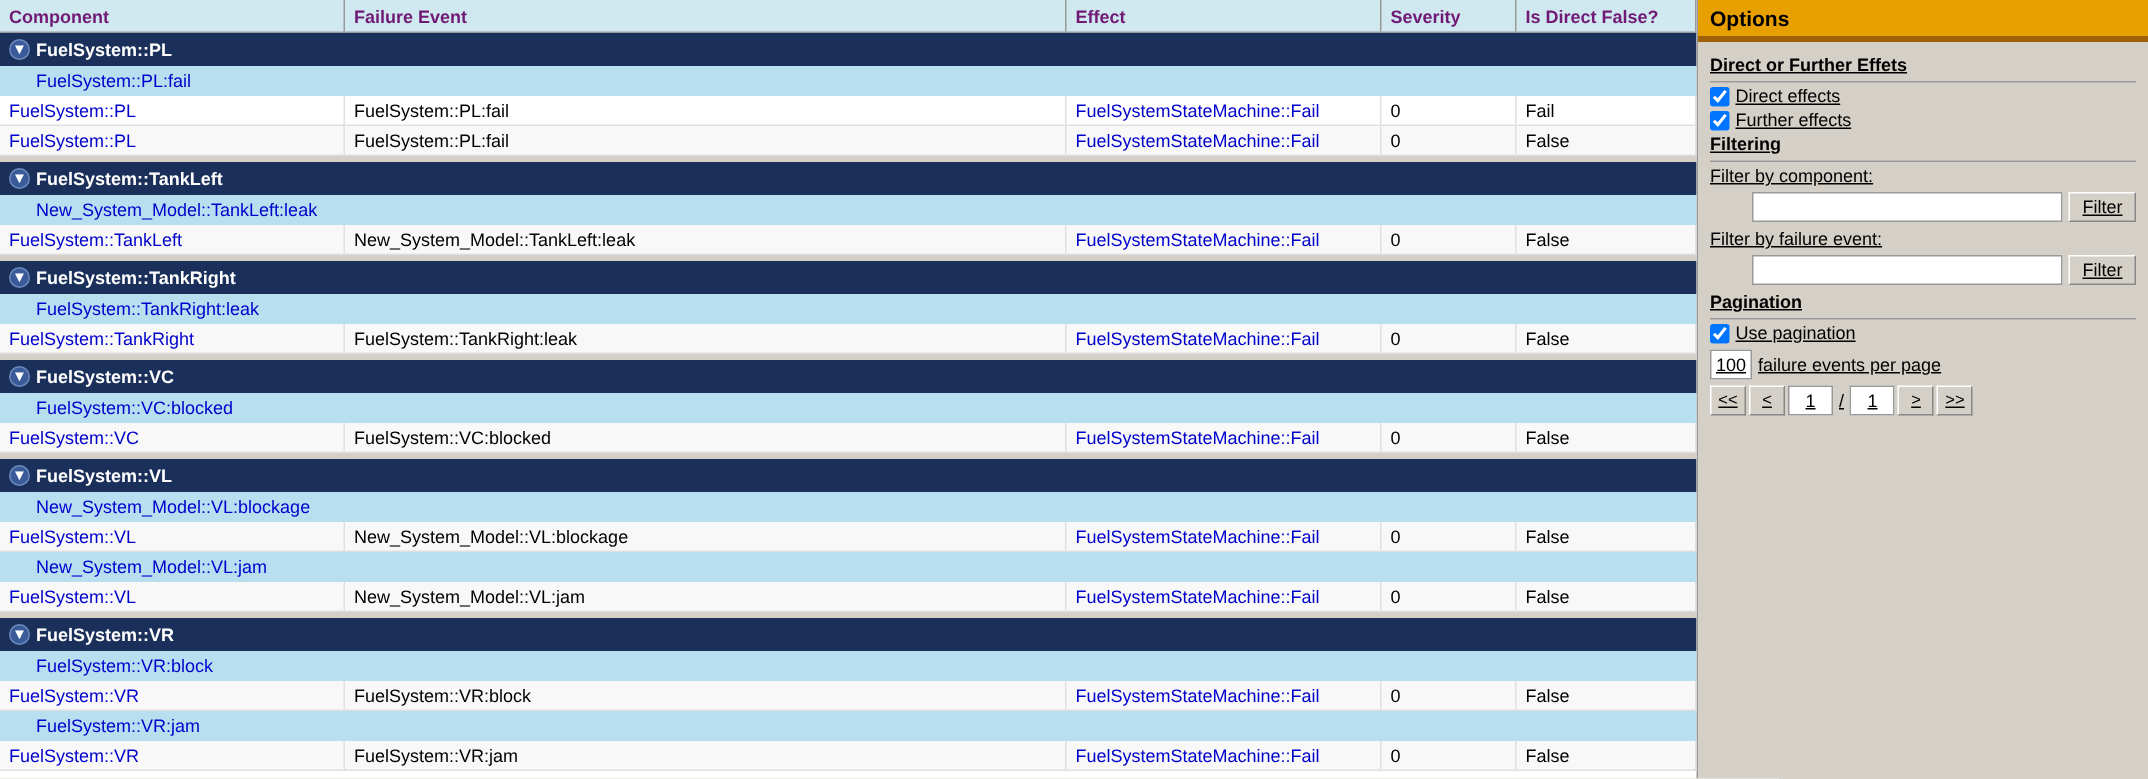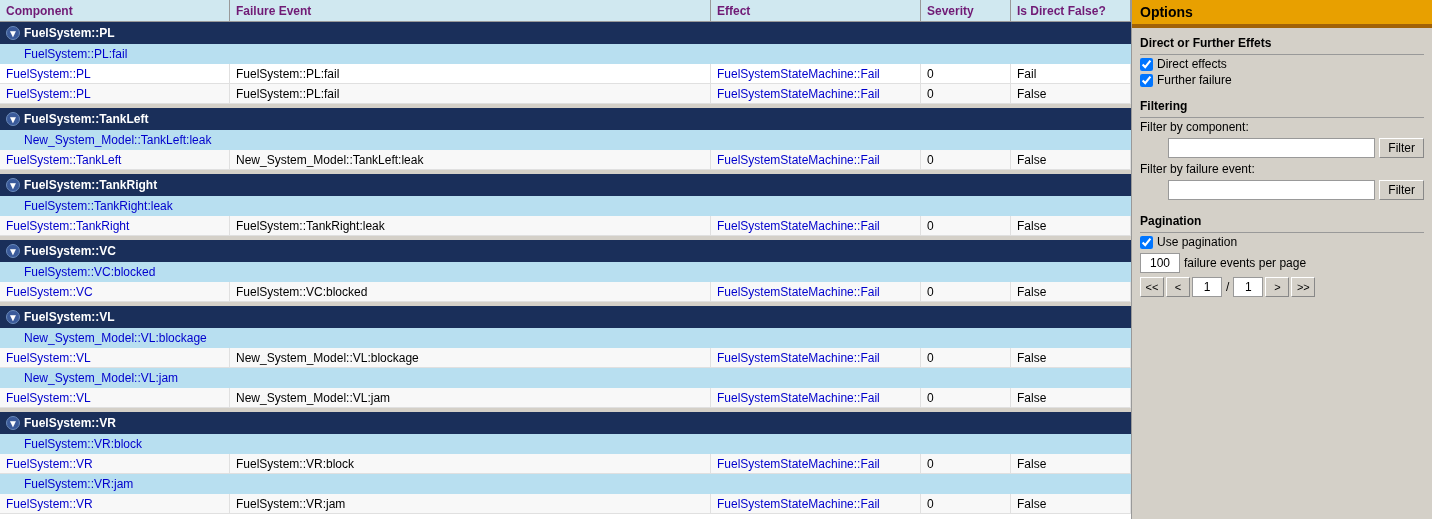--- a/index.html
+++ b/index.html
@@ -118,21 +118,21 @@
       color: #000;
       font-weight: bold;
       font-size: 14px;
       padding: 4px 8px;
       border-bottom: 4px solid #a16207;
     }
     .options-body {
       padding: 8px;
       display: flex;
       flex-direction: column;
-      gap: 10px;
+      text-decoration: underline;
     }
     .options-section-title {
       font-weight: bold;
       font-size: 12px;
       color: #000;
       margin-bottom: 4px;
     }
     .options-section {
       background: #d4d0c8;
     }
@@ -177,21 +177,21 @@
     }
 
     .pagination-section {}
     .pagination-row {
       display: flex;
       align-items: center;
       gap: 4px;
       margin-top: 4px;
     }
     .pagination-input {
-      width: 40px;
+      width: 28px;
       height: 20px;
       border: 1px solid #999;
       background: #fff;
       padding: 1px 3px;
       text-align: center;
     }
     .pagination-label {
       font-size: 12px;
     }
     .pagination-nav {
@@ -390,21 +390,21 @@
 
     <div class="options-section">
       <div class="options-section-title">Direct or Further Effets</div>
       <div class="divider-line"></div>
       <div class="checkbox-row">
         <input type="checkbox" checked="" id="chk-direct" style="">
         <label for="chk-direct">Direct effects</label>
       </div>
       <div class="checkbox-row">
         <input type="checkbox" checked="" id="chk-further" style="">
-        <label for="chk-further">Further failure</label>
+        <label for="chk-further">Further effects</label>
       </div>
     </div>
 
     <div class="options-section">
       <div class="options-section-title">Filtering</div>
       <div class="divider-line"></div>
       <div class="filter-row">
         <div class="filter-label">Filter by component:</div>
         <div class="filter-input-row">
           <input type="text" class="filter-input" value="" style="">

